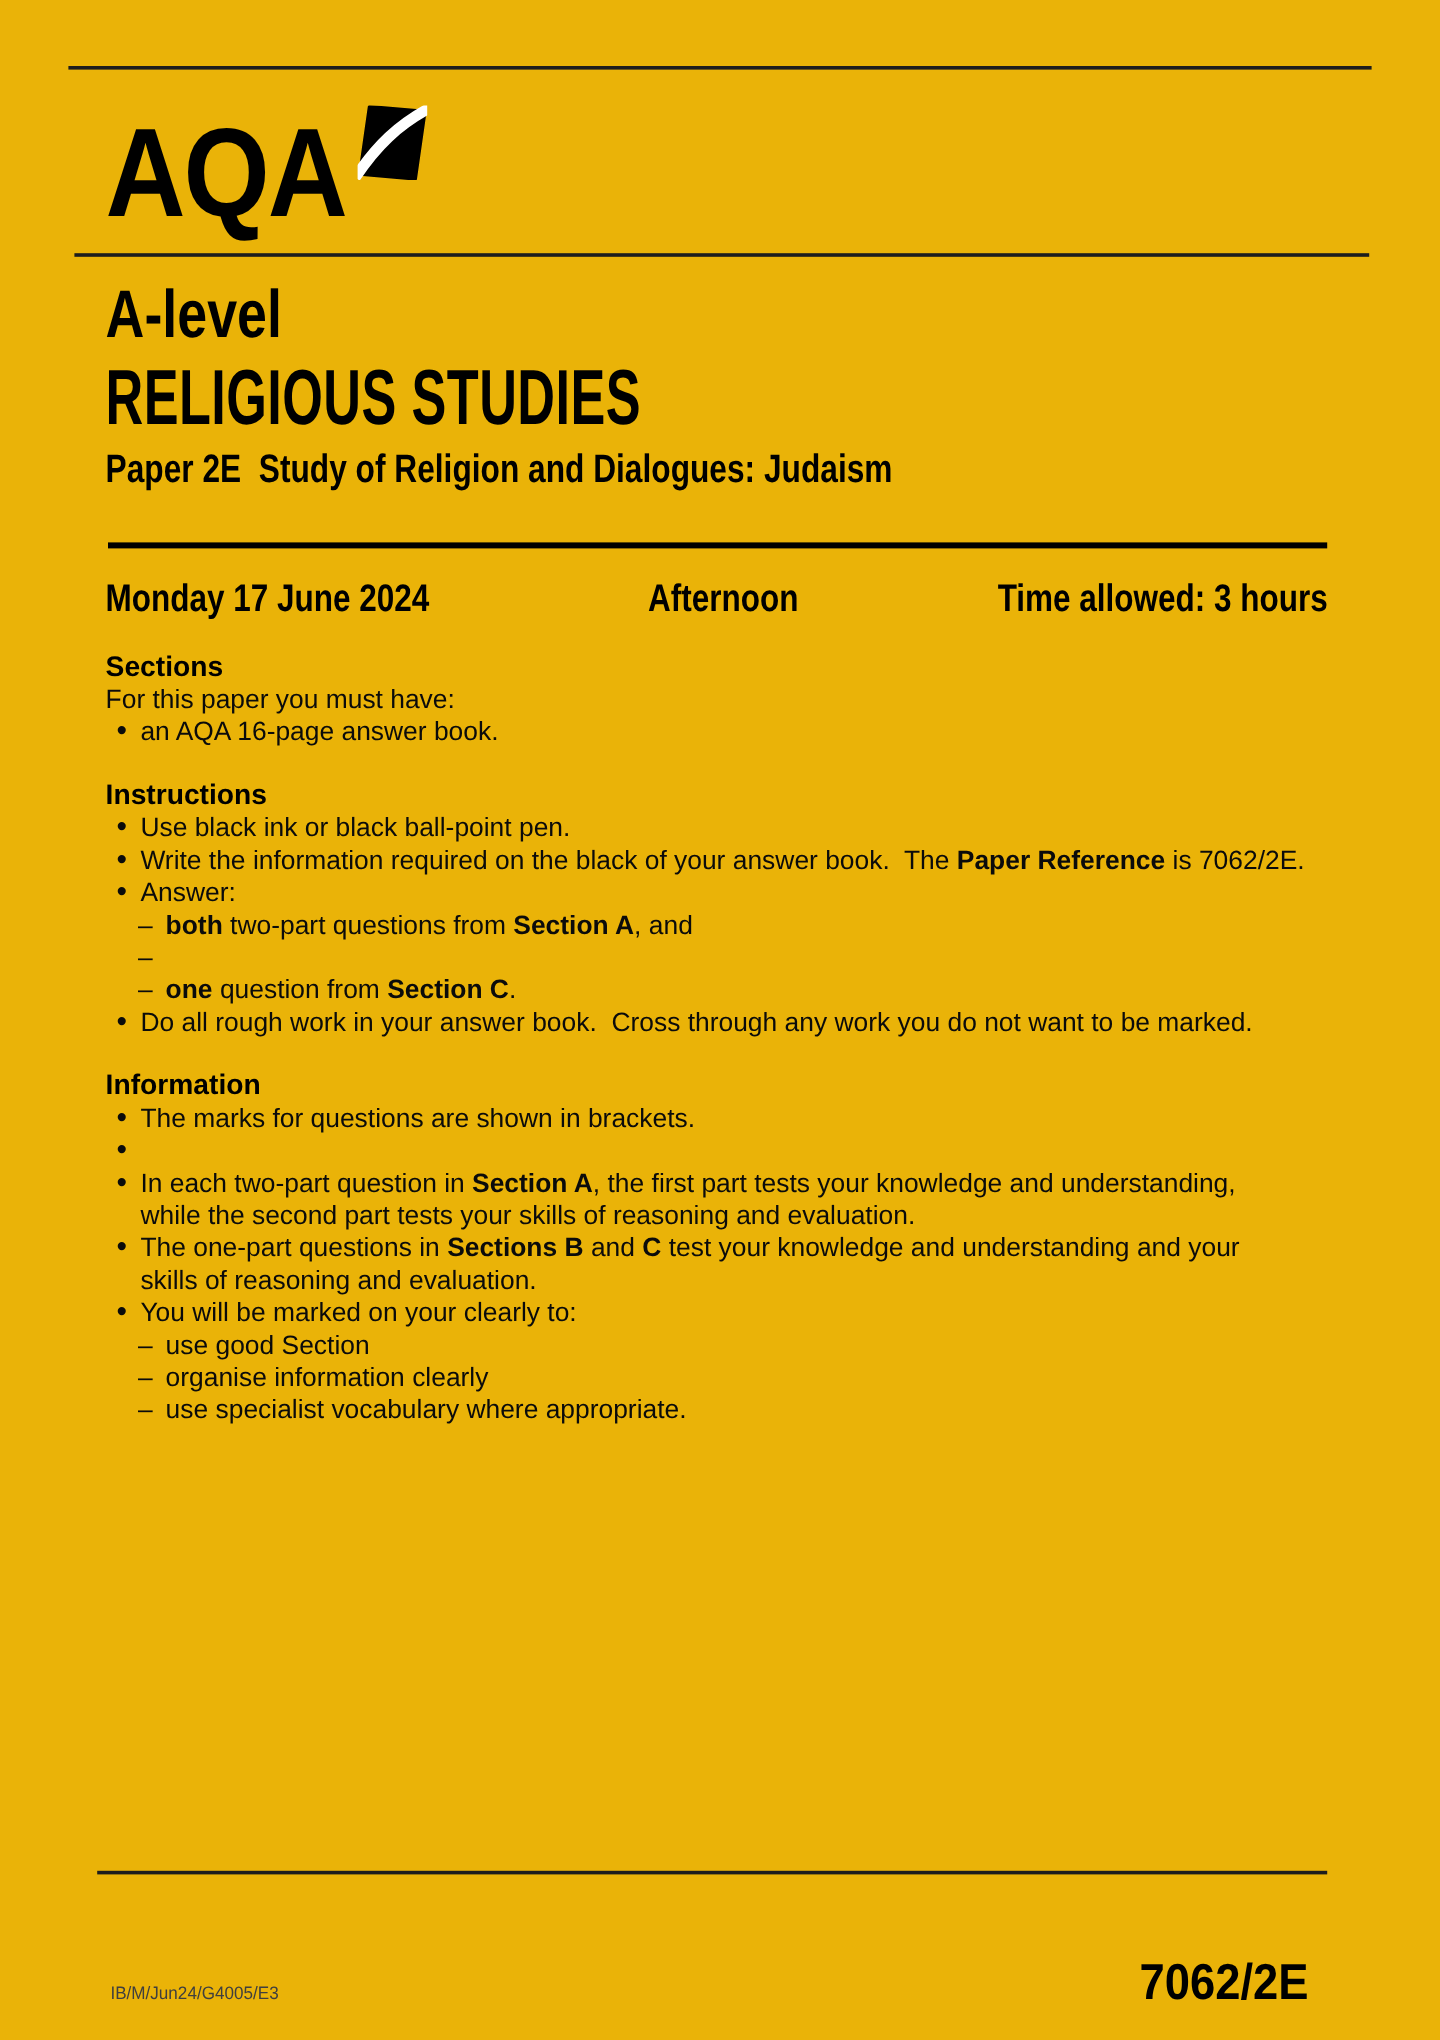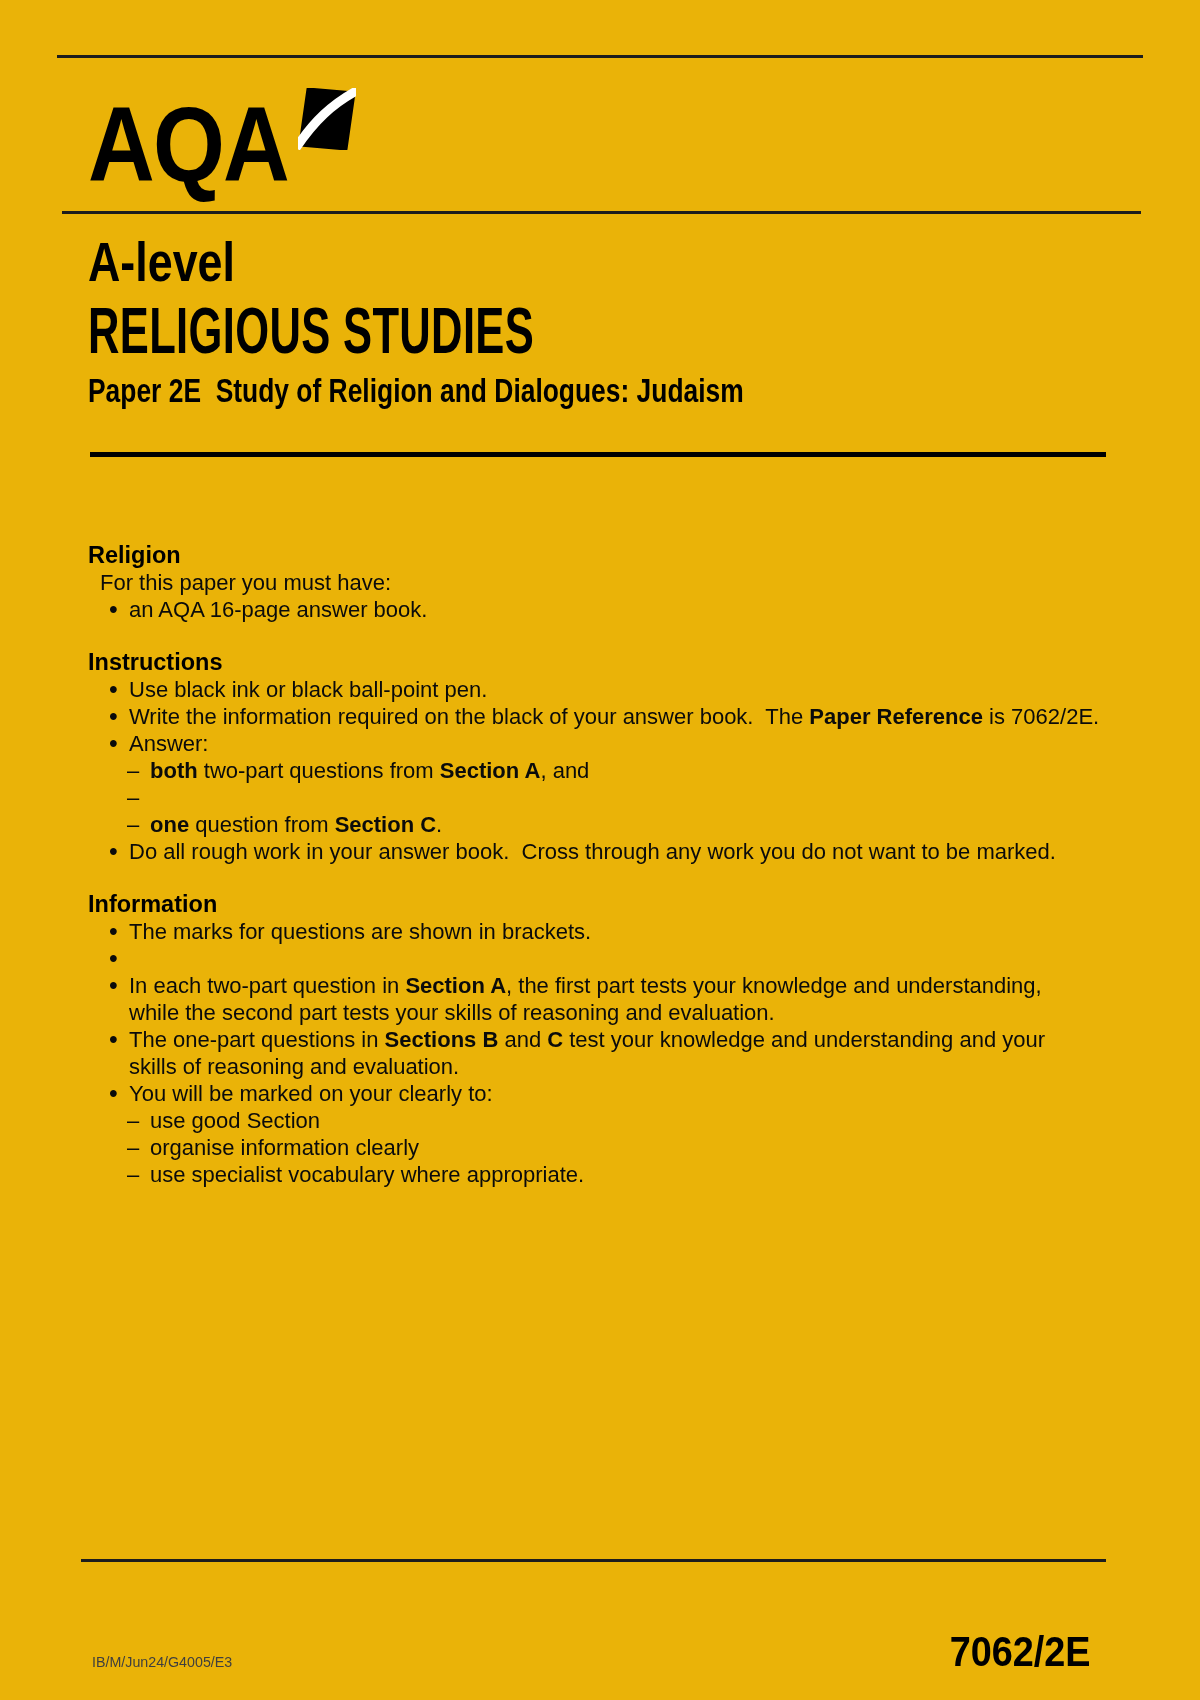--- a/index.html
+++ b/index.html
@@ -35,21 +35,21 @@
   .session { position:absolute; left:0; top:482px; width:1200px; height:40px; }
   .session .abs-text { font-size:32px; font-weight:bold; }
   .sess-date { left:88px;  transform:scaleX(0.82); transform-origin:left top; }
   .sess-tod  { left:540px; transform:scaleX(0.82); transform-origin:left top; }
   .sess-time { right:94px; transform:scaleX(0.82); transform-origin:right top; }
 
   
   .content { position:absolute; left:88px; top:542px; width:1030px; }
   .section + .section { margin-top:26px; }
   .sec-h { font-size:23.5px; font-weight:bold; line-height:27px; margin:0; padding:0; color:#000; }
-  .ln { display:flex; font-size:22px; line-height:27px; color:#0b0b0b;margin-left:12px; }
+  .ln { display:flex; font-size:22px; line-height:27px; color:#0b0b0b; }
   .ln .mk { flex:0 0 auto; }
   .ln.bullet .mk { margin-left:9px; width:20px; font-size:25px; line-height:27px; }
   .ln.dash   .mk { margin-left:27px; width:23px; font-size:22px; }
   .ln.cont { padding-left:29px; }
   .tx { white-space:pre; }
   .tx b { font-weight:bold; }
 
   
   .footer-ref {
     left:92px; top:1654px; font-size:15px; color:#3f3f3f;
@@ -76,24 +76,29 @@
   </div>
 
   <div class="rule rule-logo"></div>
 
   <div class="abs-text qual">A-level</div>
   <div class="abs-text subject">RELIGIOUS STUDIES</div>
   <div class="abs-text paper-line">Paper 2E  Study of Religion and Dialogues: Judaism</div>
 
   <div class="rule rule-thick"></div>
 
+  <div class="session">
+    <span class="abs-text sess-date">Monday 17 June 2024</span>
+    <span class="abs-text sess-tod">Afternoon</span>
+    <span class="abs-text sess-time">Time allowed: 3 hours</span>
+  </div>
 
   <div class="content">
       <section class="section">
-        <h2 class="sec-h">Religion</h2>
+        <h2 class="sec-h">Sections</h2>
         <div class="ln text">
           <span class="tx"><span>For this paper you must have:</span></span>
         </div>
         <div class="ln bullet">
           <span class="mk">•</span>
           <span class="tx"><span>an AQA 16-page answer book.</span></span>
         </div>
       </section>
       <section class="section">
         <h2 class="sec-h">Instructions</h2>

